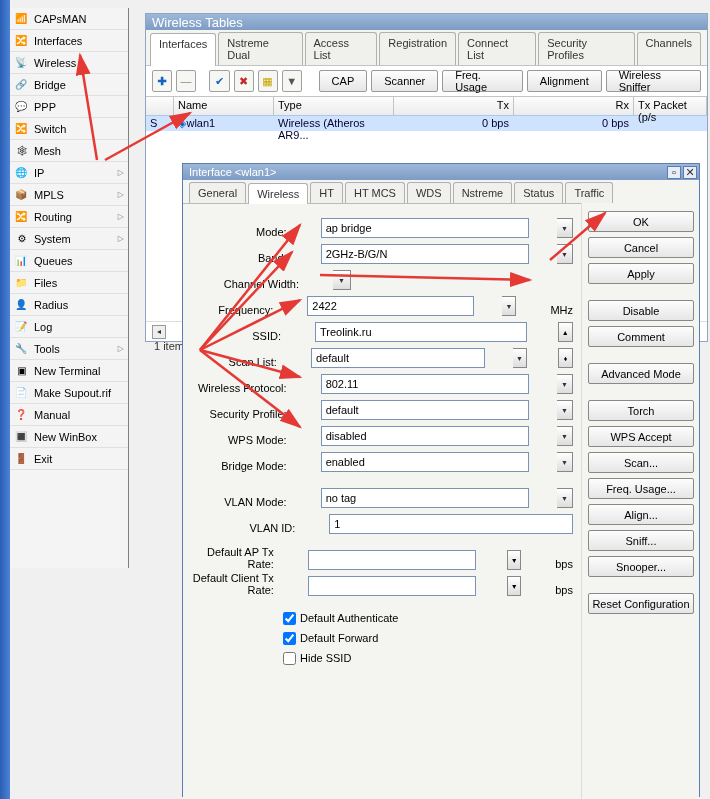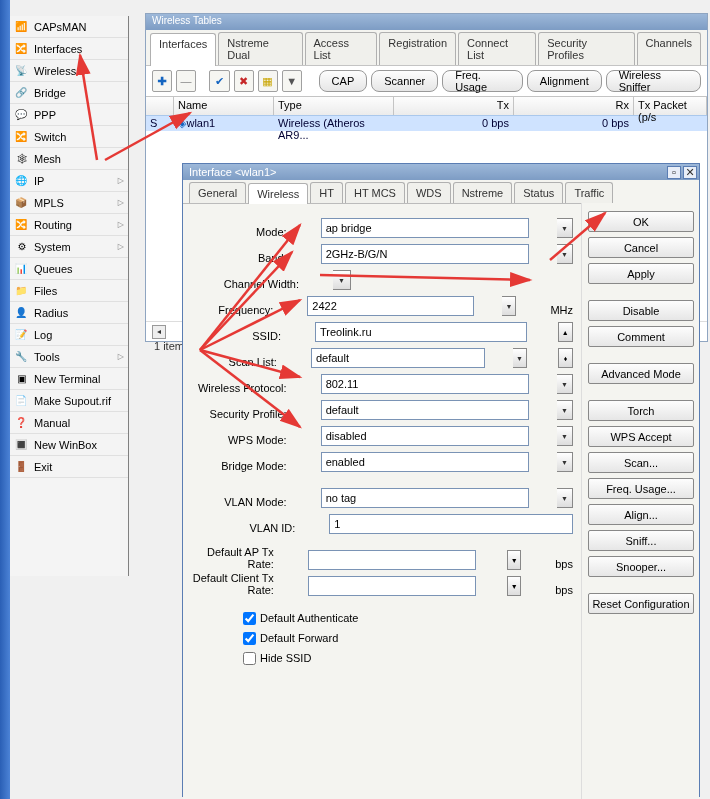--- a/index.html
+++ b/index.html
@@ -2,38 +2,38 @@
 <html><head>
 <meta charset="utf-8">
 <style>
   * { box-sizing: border-box; margin: 0; padding: 0; font-family: Tahoma, Arial, sans-serif; font-size: 11px; }
   body { background: #fff; width: 710px; height: 799px; overflow: hidden; background: #f0f0f0; }
 
   
   .left-strip { position: absolute; left: 0; top: 0; width: 10px; height: 799px; background: linear-gradient(to right,#2a5fb5,#4c83d6); }
 
   
-  .sidebar { position: absolute; left: 10px; top: 16px; width: 119px; height: 560px; background: #f4f4f4; border-right: 1px solid #808080; }
+  .sidebar { position: absolute; left: 10px; top: 8px; width: 119px; height: 560px; background: #f4f4f4; border-right: 1px solid #808080; }
   .sidebar .item { display: flex; align-items: center; height: 22px; padding: 0 4px; border-bottom: 1px solid #e0e0e0; cursor: default; color: #000; }
   .sidebar .item .ic { width: 16px; height: 16px; margin-right: 4px; display: flex; align-items: center; justify-content: center; font-size: 10px; }
   .sidebar .item .lab { white-space: nowrap; }
   .sidebar .item .chev { margin-left: auto; color: #888; font-size: 8px; }
 
   
   .main { position: absolute; left: 130px; top: 0; width: 580px; height: 799px; }
 
   
   .wt-win { position: absolute; left: 15px; top: 13px; width: 563px; border: 1px solid #8fa5c1; background: #fff; }
-  .wt-title { height: 16px; background: linear-gradient(to bottom,#9db8d9,#7d9cc4); color: #fff; padding: 1px 6px; font-size: 10px; }
+  .wt-title { height: 16px; background: linear-gradient(to bottom,#9db8d9,#7d9cc4); color: #fff; padding: 1px 6px; font-size: 13px; }
   .wt-tabs { background: #f4f4f0; padding: 2px 4px 0 4px; display: flex; gap: 0; }
   .wt-tab { padding: 4px 8px; border: 1px solid #b0b0b0; background: #f0f0ec; border-bottom: none; border-radius: 3px 3px 0 0; margin-right: 2px; color: #333; cursor: default; }
   .wt-tab.active { background: #fff; position: relative; top: 1px; }
   .wt-toolbar { background: #fff; padding: 4px 6px; border-top: 1px solid #c4c4c4; display: flex; align-items: center; gap: 4px; }
   .tb-btn { width: 22px; height: 22px; border: 1px solid #a0a0a0; background: #f6f6f2; display: flex; align-items: center; justify-content: center; cursor: default; border-radius: 2px; }
-  .tb-btn-txt { height: 22px; padding: 0 12px; border: 1px solid #999; background: linear-gradient(#fdfdfd,#e6e6e6); border-radius: 8px; display: flex; align-items: center; cursor: default; }
+  .tb-btn-txt { height: 22px; padding: 0 12px; border: 1px solid #999; background: linear-gradient(#fdfdfd,#e6e6e6); border-radius: 2px; display: flex; align-items: center; cursor: default; }
   .wt-grid { border-top: 1px solid #c4c4c4; }
   .wt-head { display: flex; height: 18px; background: linear-gradient(#fdfdfd,#ececec); }
   .wt-head div { border-right: 1px solid #c4c4c4; padding: 2px 4px; color: #000; }
   .wt-row { display: flex; height: 16px; background: #cfe3ff; border-top: 1px solid #aac8ec; }
   .wt-row div { border-right: 1px solid transparent; padding: 1px 4px; color: #003; }
   .col-f { width: 28px; } .col-name { width: 100px; } .col-type { width: 120px; } .col-tx { width: 120px; text-align: right; } .col-rx { width: 120px; text-align: right; } .col-txp { flex: 1; }
   .wt-footer { height: 20px; padding: 2px 6px; color: #333; display:flex; justify-content:space-between; border-top:1px solid #ddd;}
   .scroller { width:14px; height:14px; border:1px solid #999; background:#eee; display:inline-block; text-align:center; font-size:8px; line-height:12px;}
 
   
@@ -49,21 +49,21 @@
   .sbtn.space { margin-bottom: 16px; }
 
   .frow { display: flex; align-items: flex-end; height: 26px; gap: 28px; }
   .frow label { width: 114px; text-align: right; padding-right: 6px; color: #000; }
   .frow .field { width: 234px; height: 20px; border: 1px solid #7a93b5; background: #fff; padding: 2px 4px; display: flex; align-items: center; }
   .frow .dd { width: 18px; height: 20px; border: 1px solid #888; border-left: none; background: linear-gradient(#fff,#ddd); display: flex; align-items: center; justify-content: center; font-size: 7px; color: #333; cursor: default; }
   .frow .extra { width: 18px; height: 20px; border: 1px solid #888; margin-left: 3px; background: linear-gradient(#fff,#ddd); display: flex; align-items: center; justify-content: center; font-size: 7px; cursor: default; }
   .frow .unit { margin-left: 6px; color: #000; }
   .frow.sep { margin-top: 10px; }
 
-  .chk-row { display: flex; align-items: center; height: 20px; margin-left: 52px; }
+  .chk-row { display: flex; align-items: center; height: 20px; margin-left: 92px; }
   .chk-row input { margin-right: 4px; }
 
   
   .overlay { position: absolute; left: 0; top: 0; width: 710px; height: 799px; pointer-events: none; z-index: 999; }
 
   
   .i-cap::before{content:"📶";font-size:10px;} .i-if::before{content:"🔀";font-size:10px;}
   .i-wifi::before{content:"📡";font-size:10px;} .i-br::before{content:"🔗";font-size:10px;}
   .i-ppp::before{content:"💬";font-size:10px;} .i-sw::before{content:"🔀";font-size:10px;}
   .i-mesh::before{content:"🕸";font-size:10px;} .i-ip::before{content:"🌐";font-size:10px;}

